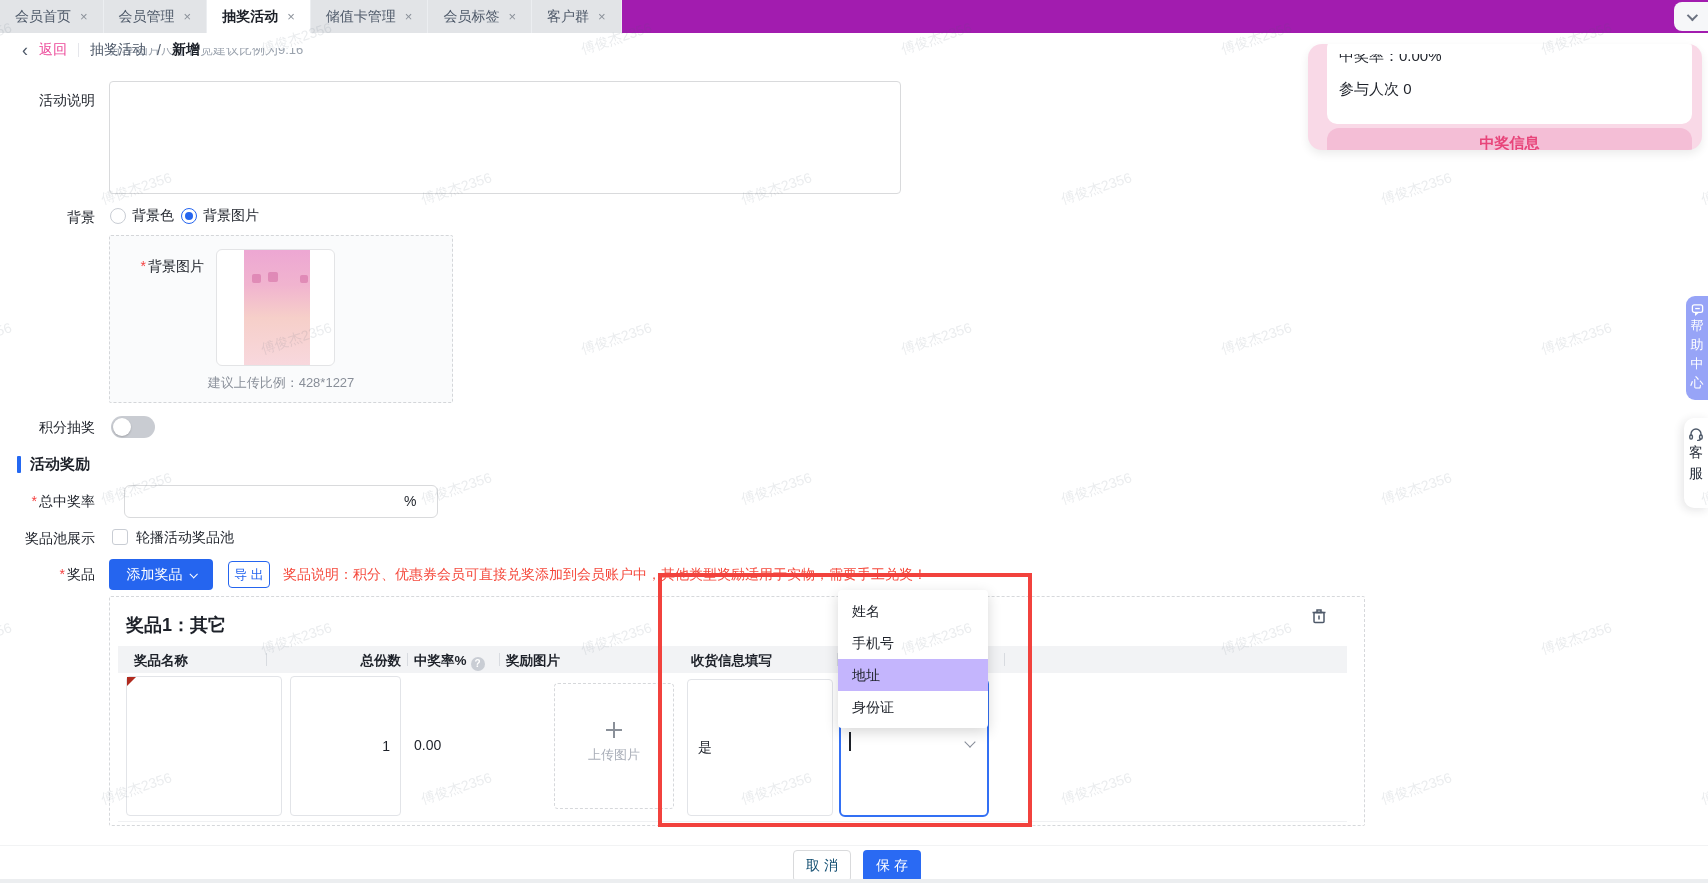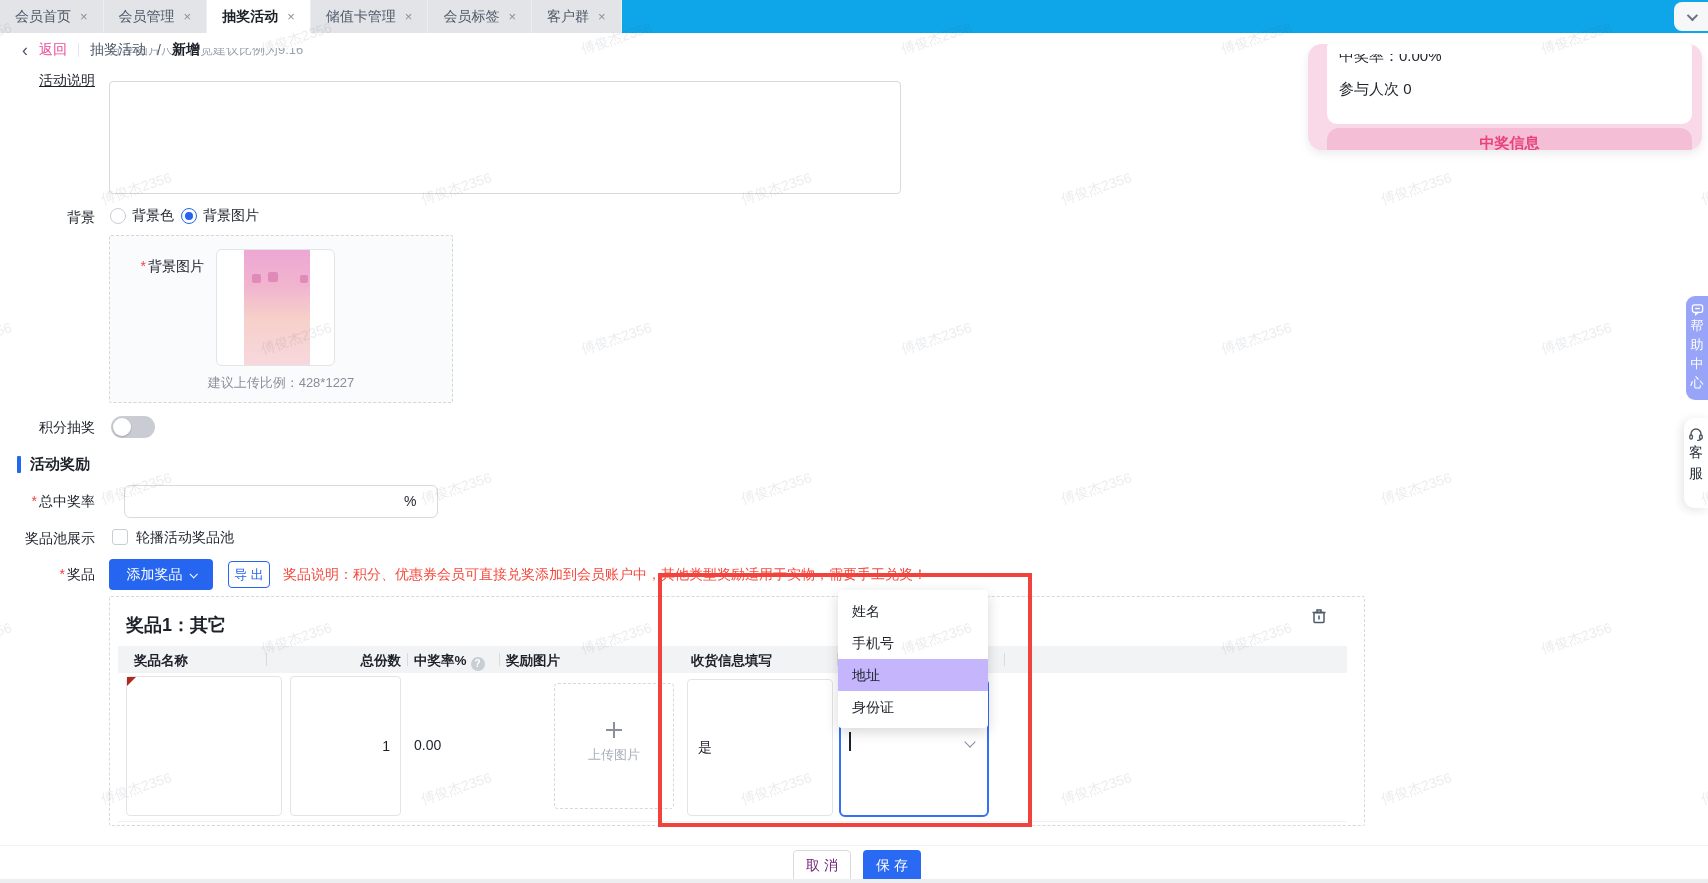--- a/index.html
+++ b/index.html
@@ -1,21 +1,21 @@
 <!DOCTYPE html>
 <html><head>
 <meta charset="utf-8">
 <style>
   * { margin:0; padding:0; box-sizing:border-box; }
   html,body { width:1708px; height:883px; }
   body { font-family:"Liberation Sans","DejaVu Sans",sans-serif; color:#1d2129; background:#fff; overflow:hidden; }
   .page { position:relative; width:1708px; height:883px; background:#fff; overflow:hidden; }
 
   
-  .tabbar { position:absolute; left:0; top:0; width:1708px; height:33px; background:#0ea5e9; display:flex; align-items:stretch; z-index:15; }
+  .tabbar { position:absolute; left:0; top:0; width:1708px; height:33px; background:#a21caf; display:flex; align-items:stretch; z-index:15; }
   .tab { display:flex; align-items:center; gap:9px; padding:0 15px; font-size:14px; color:#4e5969; background:#e2e4e7; border-right:1px solid #eceef1; cursor:pointer; white-space:nowrap; }
   .tab.active { background:#fff; color:#1d2129; font-weight:bold; }
   .tab .x { color:#8a9099; font-size:13px; font-weight:normal; }
   .collapse-btn { position:absolute; right:0; top:2px; width:34px; height:29px; background:#f6f7f9; border-radius:8px 0 0 8px; z-index:16; display:flex; align-items:center; justify-content:center; cursor:pointer; }
   .caret-down { width:8px; height:8px; border-right:2px solid #6b7280; border-bottom:2px solid #6b7280; transform:rotate(45deg) translateY(-2px); }
 
   
   .crumb { position:absolute; left:22px; top:36px; height:28px; display:flex; align-items:center; gap:11px; font-size:14px; z-index:6; }
   .crumb .back-arrow { color:#4e5969; font-size:18px; line-height:1; }
   .crumb .back { color:#ec4899; }
@@ -88,21 +88,21 @@
   .red-rect { position:absolute; left:658px; top:573px; width:374px; height:254px; border:4px solid #f2423d; z-index:30; pointer-events:none; }
 
   
   .dropdown { position:absolute; left:838px; top:590px; width:150px; padding:5px 0; background:#fff; border-radius:4px; box-shadow:0 4px 14px rgba(0,0,0,0.16); z-index:40; }
   .dd-option { height:32px; line-height:32px; padding-left:14px; font-size:14px; color:#1d2129; cursor:pointer; }
   .dd-option.hl { background:#c4b5fd; }
 
   
   .footer { position:absolute; left:0; top:845px; width:1708px; height:34px; background:#fff; border-top:1px solid #f2f3f4; z-index:20; }
   .footer-strip { position:absolute; left:0; top:879px; width:1708px; height:4px; background:#eceef0; z-index:20; }
-  .btn-cancel { position:absolute; left:793px; top:4px; width:58px; height:32px; background:#fff; border:1px solid #d9dadc; border-radius:4px; font-size:14px; font-family:inherit; color:#701a75; cursor:pointer; }
+  .btn-cancel { position:absolute; left:793px; top:4px; width:58px; height:32px; background:#fff; border:1px solid #d9dadc; border-radius:4px; font-size:14px; font-family:inherit; color:#0c4a6e; cursor:pointer; }
   .btn-save { position:absolute; left:863px; top:4px; width:58px; height:32px; background:#2a6af3; border:none; border-radius:4px; font-size:14px; font-family:inherit; color:#fff; cursor:pointer; }
 
   
   .preview-panel { position:absolute; left:1308px; top:44px; width:394px; height:106px; background:#f9d9e7; border-radius:14px; overflow:hidden; box-shadow:0 4px 10px rgba(0,0,0,0.08); z-index:8; }
   .preview-card { position:absolute; left:19px; top:-6px; width:365px; height:86px; background:#fff; border-radius:10px; }
   .preview-clip { position:absolute; left:12px; top:16px; width:300px; height:12px; overflow:hidden; }
   .preview-clip span { display:block; margin-top:-7px; font-size:15px; color:#1d2129; }
   .participants { position:absolute; left:12px; top:42px; font-size:15px; color:#1d2129; }
   .win-bar { position:absolute; left:19px; top:84px; width:365px; height:30px; background:#f4bed6; border-radius:12px 12px 0 0; text-align:center; }
   .win-bar span { font-size:15px; font-weight:bold; color:#e8447a; line-height:30px; }
@@ -158,21 +158,21 @@
     <span class="vdiv"></span>
     <span class="sec">抽奖活动</span>
     <span class="slash">/</span>
     <span class="cur">新增</span>
   </div>
 
   <div class="clipwrap" style="left:109px; top:48px; width:430px; height:13px;">
     <span style="margin-top:-7px;">分享图片尺寸长宽建议比例为9:16</span>
   </div>
 
-  <div class="flabel" style="top:72px;text-decoration:underline;">活动说明</div>
+  <div class="flabel" style="top:92px;">活动说明</div>
   <textarea class="desc" style=""></textarea>
 
   <div class="flabel" style="top:209px;">背景</div>
   <div class="radio-row" style="left:110px; top:207px;">
     <span class="radio"></span>
     <span>背景色</span>
   </div>
   <div class="radio-row" style="left:181px; top:207px;">
     <span class="radio on"></span>
     <span>背景图片</span>

